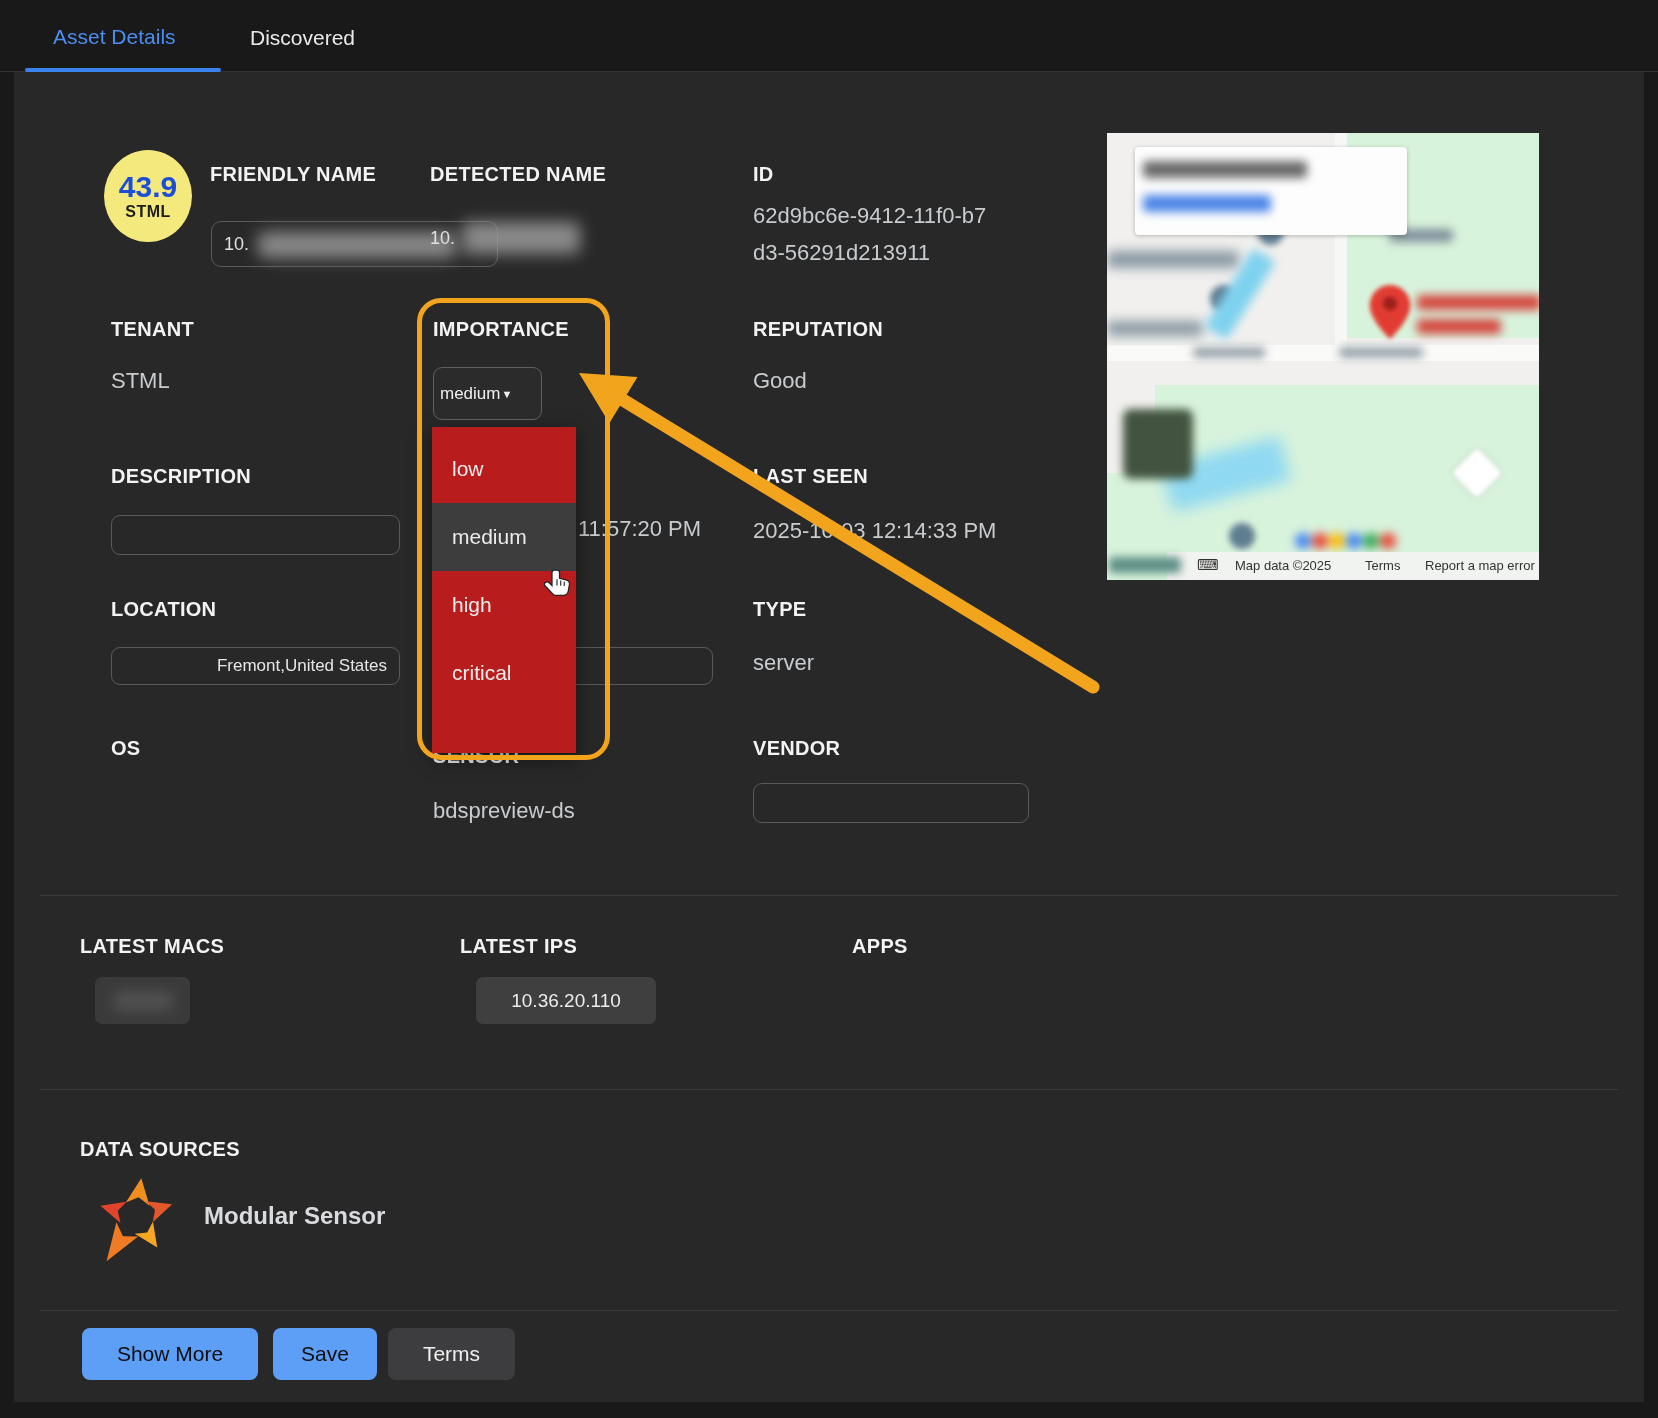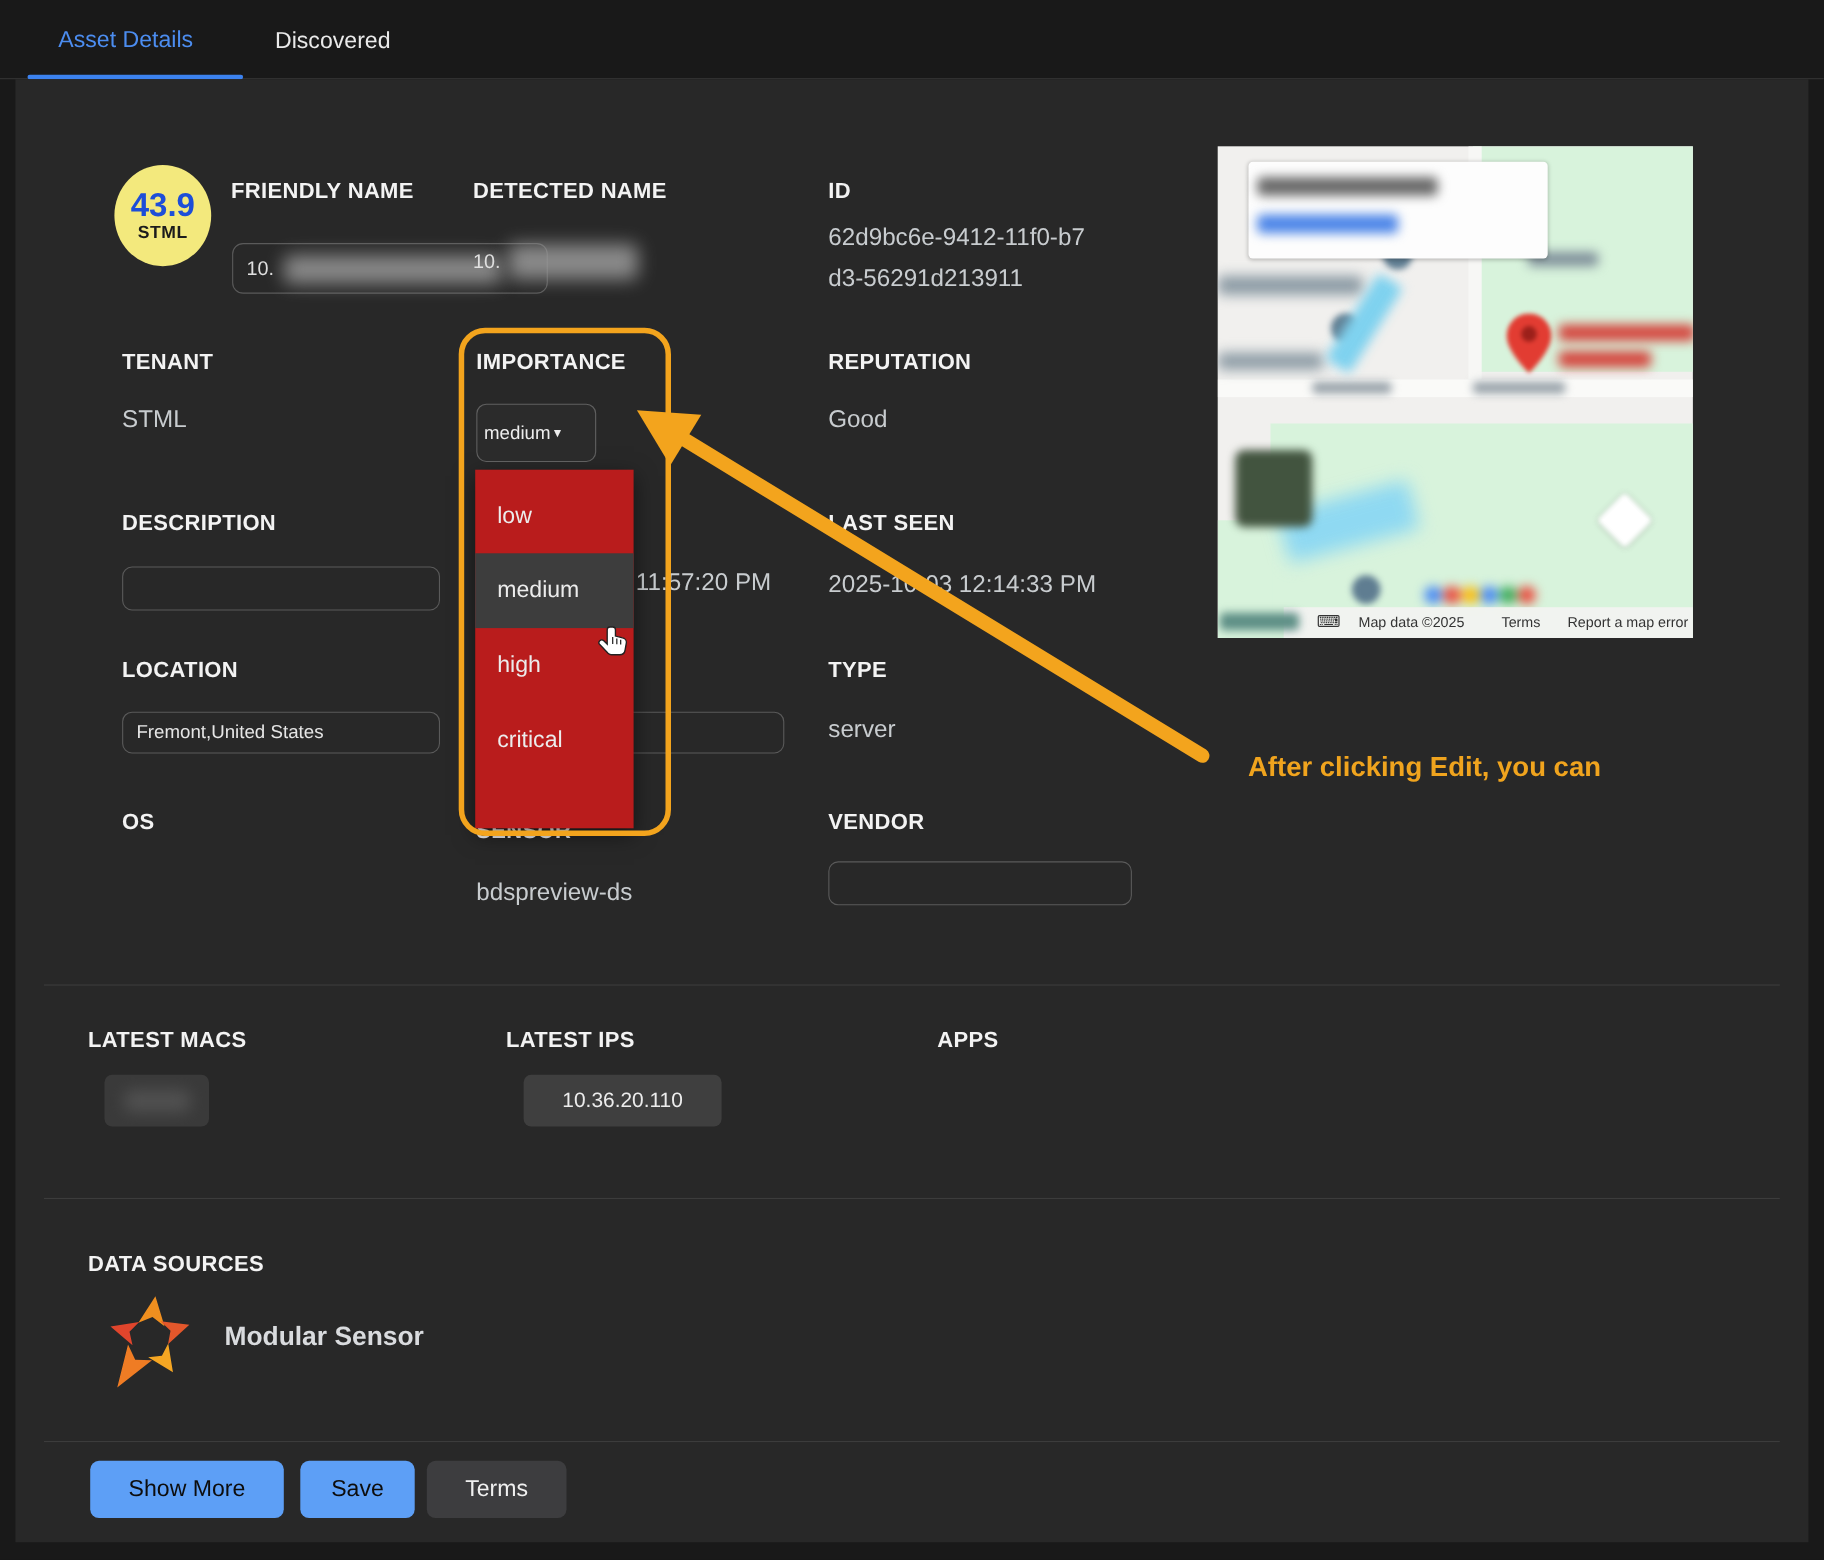--- a/index.html
+++ b/index.html
@@ -173,21 +173,21 @@
 
   <div class="lbl" style="left:111px; top:465px;">DESCRIPTION</div>
   <input class="inp" style="left: 111px; top: 515px; width: 289px; height: 40px;" value="">
 
   <div class="val" style="left:578px; top:516px; font-size:22px;">11:57:20 PM</div>
 
   <div class="lbl" style="left:753px; top:465px;">LAST SEEN</div>
   <div class="val" style="left:753px; top:518px; font-size:22px;">2025-10-03 12:14:33 PM</div>
 
   <div class="lbl" style="left:111px; top:598px;">LOCATION</div>
-  <input class="inp" style="left: 111px; top: 647px; width: 289px; height: 38px;" value="Fremont,United States">
+  <input class="inp" style="left: 111px; top: 647px; width: 289px; height: 38px; text-align: right;" value="Fremont,United States">
 
   <input class="inp" style="left: 433px; top: 647px; width: 280px; height: 38px; z-index: 5;">
 
   <div class="lbl" style="left:753px; top:598px;">TYPE</div>
   <div class="val" style="left:753px; top:650px; font-size:22px;">server</div>
 
   <div class="lbl" style="left:111px; top:737px;">OS</div>
 
   <div class="lbl" style="left:433px; top:745px; z-index:1;">SENSOR</div>
   <div class="val" style="left:433px; top:798px; font-size:22px;">bdspreview-ds</div>
@@ -211,21 +211,20 @@
   <svg class="cursor" viewBox="0 0 24 28">
     <path d="M9.2 1.2c-1.1 0-2 .9-2 2v10.4l-2.5-2.4c-.8-.8-2.1-.8-2.9 0-.8.8-.8 2 0 2.8l6 6.3c.7.7 1.6 1.1 2.6 1.1h5.8c2 0 3.7-1.4 4-3.4l.9-5c.3-1.8-.9-3.5-2.7-3.9l-5.2-1.3V3.2c0-1.1-.9-2-2-2z" fill="#ffffff" stroke="#222222" stroke-width="1"></path>
     <path d="M11.2 8.5v5M14.2 9.5v4.2M17 10.5v3.4" stroke="#222222" stroke-width="0.9" fill="none"></path>
   </svg>
 
   <svg class="ann-arrow" viewBox="0 0 580 370">
     <line x1="63" y1="50" x2="533" y2="337" stroke="#f3a41d" stroke-width="13" stroke-linecap="round"></line>
     <polygon points="19,23 77.5,27 49.3,73.2" fill="#f3a41d"></polygon>
   </svg>
   <div class="ann-text">
-    <div>After clicking Edit, you can</div>
   </div>
 
   <div class="divider" style="top:895px;"></div>
 
   <div class="lbl" style="left:80px;  top:935px;">LATEST MACS</div>
   <div class="lbl" style="left:460px; top:935px;">LATEST IPS</div>
   <div class="lbl" style="left:852px; top:935px;">APPS</div>
 
   <div class="chip" style="left:95px; top:977px; width:95px; background:#3a3a3a;">
     <span class="blob" style="position:relative; width:60px; height:20px; background:#555; filter:blur(7px);"></span>

